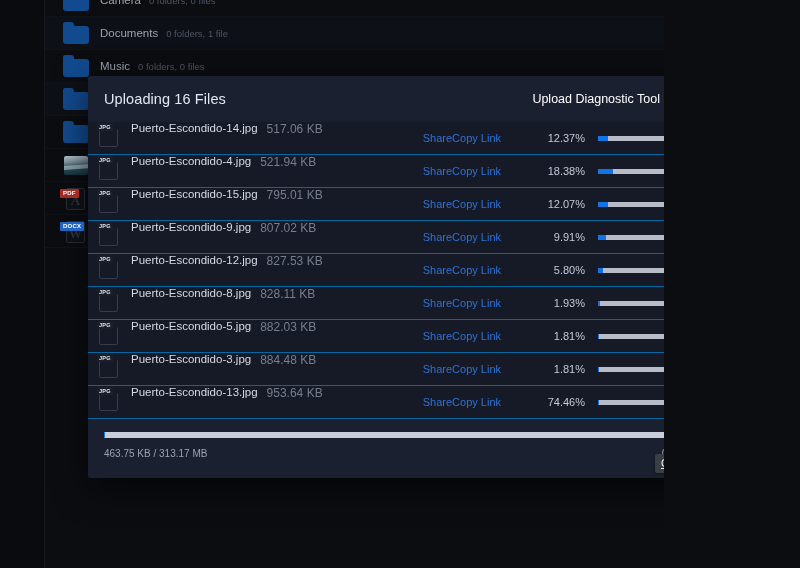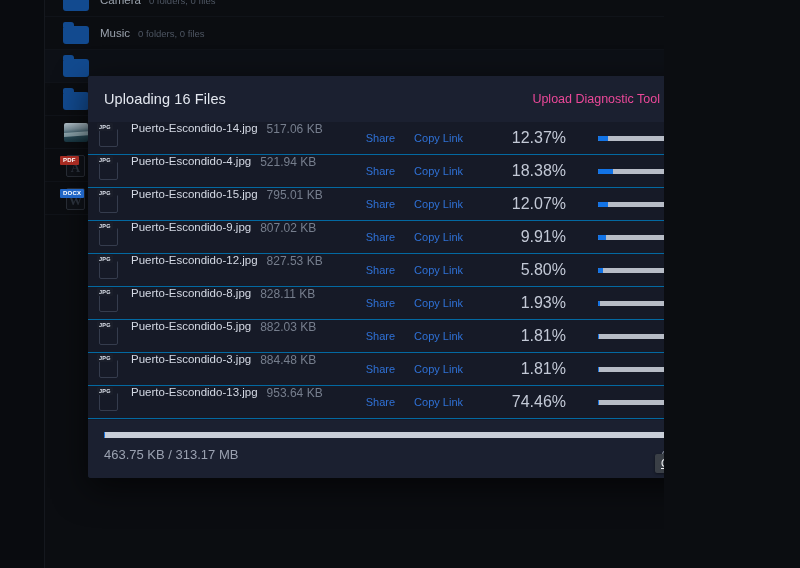--- a/index.html
+++ b/index.html
@@ -165,21 +165,21 @@
     font-weight: normal;
     letter-spacing: .1px;
   }
   #header-right {
     margin-left: auto;
     display: flex;
     align-items: center;
     gap: 16px;
   }
   .hdr-link {
-    color: #ec4899;
+    color: #ffffff;
     font-size: 12.5px;
     cursor: pointer;
     white-space: nowrap;
   }
   #minimize-icon {
     width: 15px; height: 15px;
     position: relative;
     cursor: pointer;
   }
   #minimize-icon::after {
@@ -251,35 +251,34 @@
     color: #767e8d;
     font-size: 12px;
     margin-left: 9px;
     white-space: nowrap;
   }
 
   .row-actions {
     margin-left: auto;
     display: flex;
     align-items: center;
-    gap: 19px;
     padding-right: 12px;
   }
   .row-link {
     color: #2f71d6;
     font-size: 11px;
     cursor: pointer;
     white-space: nowrap;
   }
 
   .row-pct {
     width: 58px;
     text-align: right;
     color: #c3c9d6;
-    font-size: 16px;
+    font-size: 11px;
     margin-left: 26px;
     white-space: nowrap;
   }
   .row-bar {
     width: 82px;
     height: 5px;
     margin: 0 16px 0 13px;
     background: #b7bcc6;
     border-radius: 1px;
     overflow: hidden;
@@ -315,21 +314,21 @@
     width: 0.2%;
     background: #1273e6;
   }
   #footer-stats {
     display: flex;
     align-items: center;
     margin-top: 9px;
   }
   #total-size {
     color: #9aa1b0;
-    font-size: 13px;
+    font-size: 10px;
   }
   #total-pct {
     margin-left: auto;
     color: #9aa1b0;
     font-size: 10.5px;
   }
   #cancel-button {
     flex: 0 0 auto;
     width: 67px;
     height: 36px;
@@ -367,20 +366,27 @@
   <div id="bg-browser">
     <div id="bg-rail"></div>
     <div id="bg-list">
         <div class="bg-row">
           <div class="bg-icon">
             <div class="folder-glyph"></div>
           </div>
           <span class="bg-name">Camera</span>
           <span class="bg-meta">0 folders, 0 files</span>
         </div>
+        <div class="bg-row tinted">
+          <div class="bg-icon">
+            <div class="folder-glyph"></div>
+          </div>
+          <span class="bg-name">Documents</span>
+          <span class="bg-meta">0 folders, 1 file</span>
+        </div>
         <div class="bg-row">
           <div class="bg-icon">
             <div class="folder-glyph"></div>
           </div>
           <span class="bg-name">Music</span>
           <span class="bg-meta">0 folders, 0 files</span>
         </div>
         <div class="bg-row tinted">
           <div class="bg-icon">
             <div class="folder-glyph"></div>

